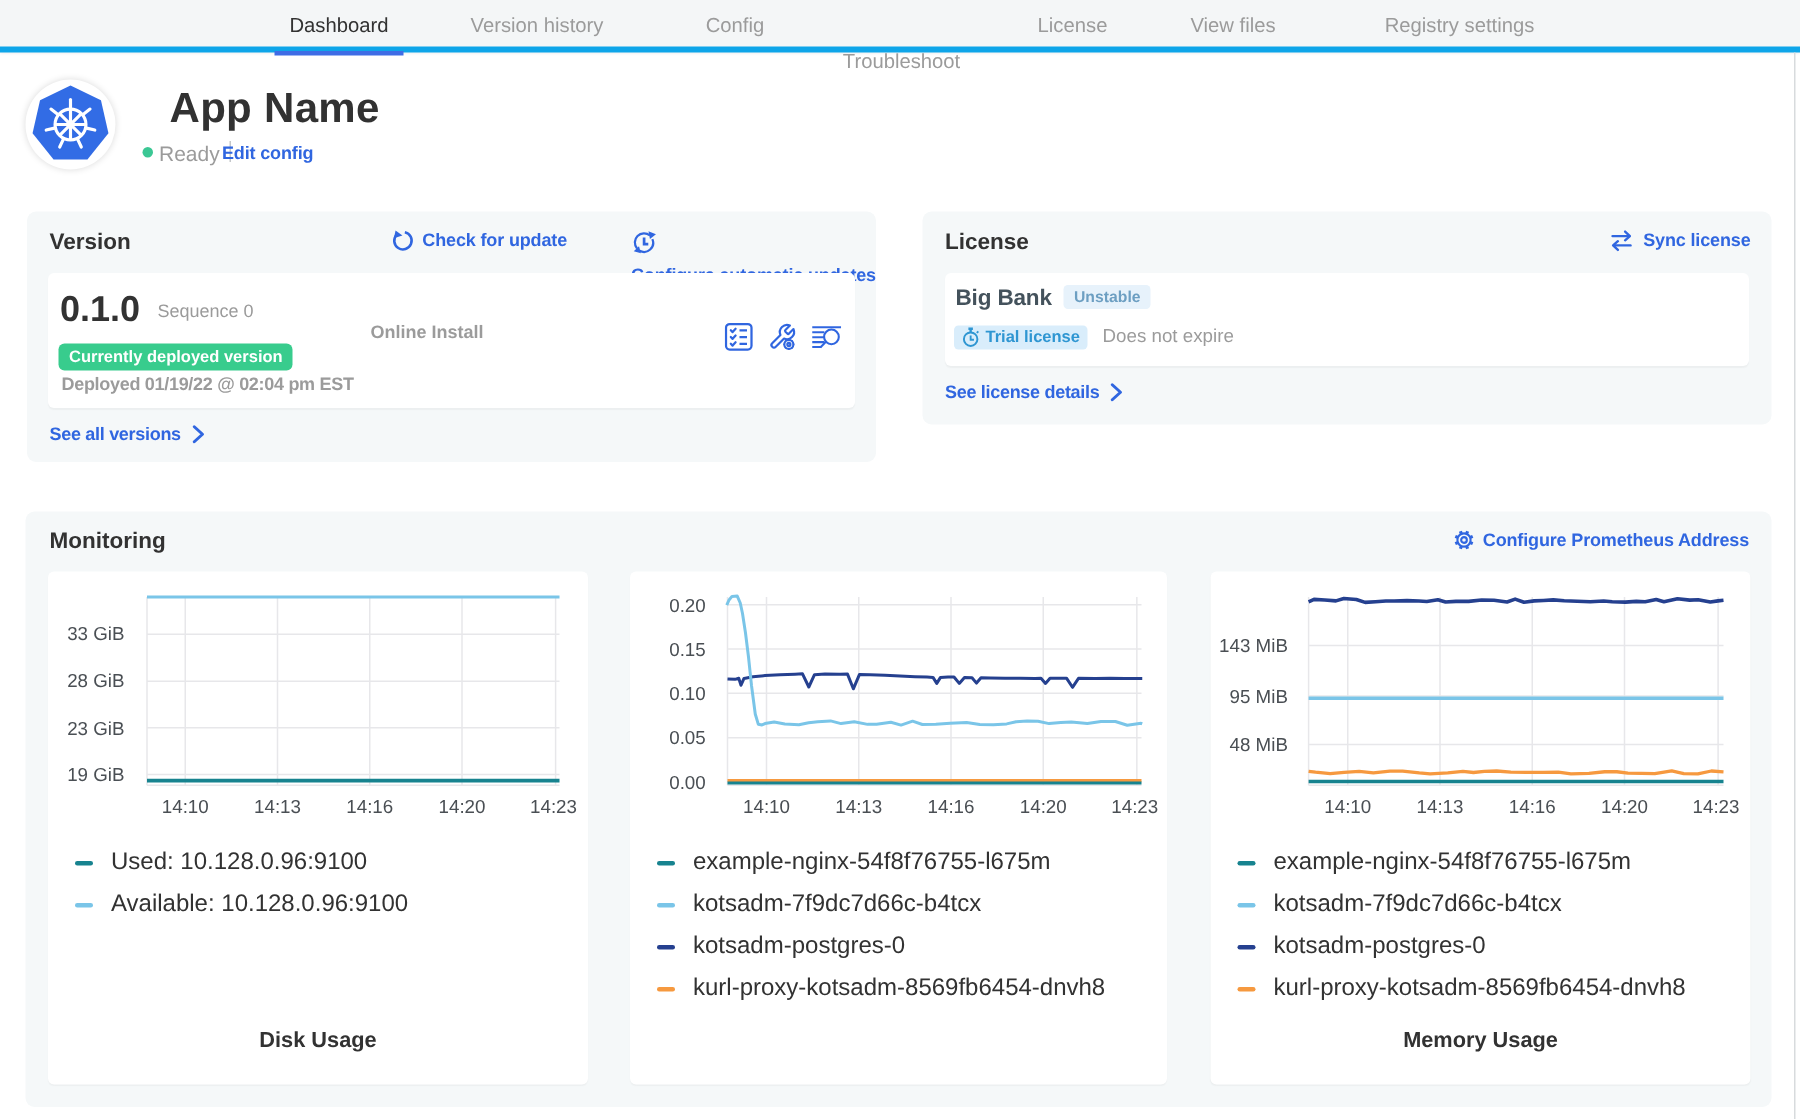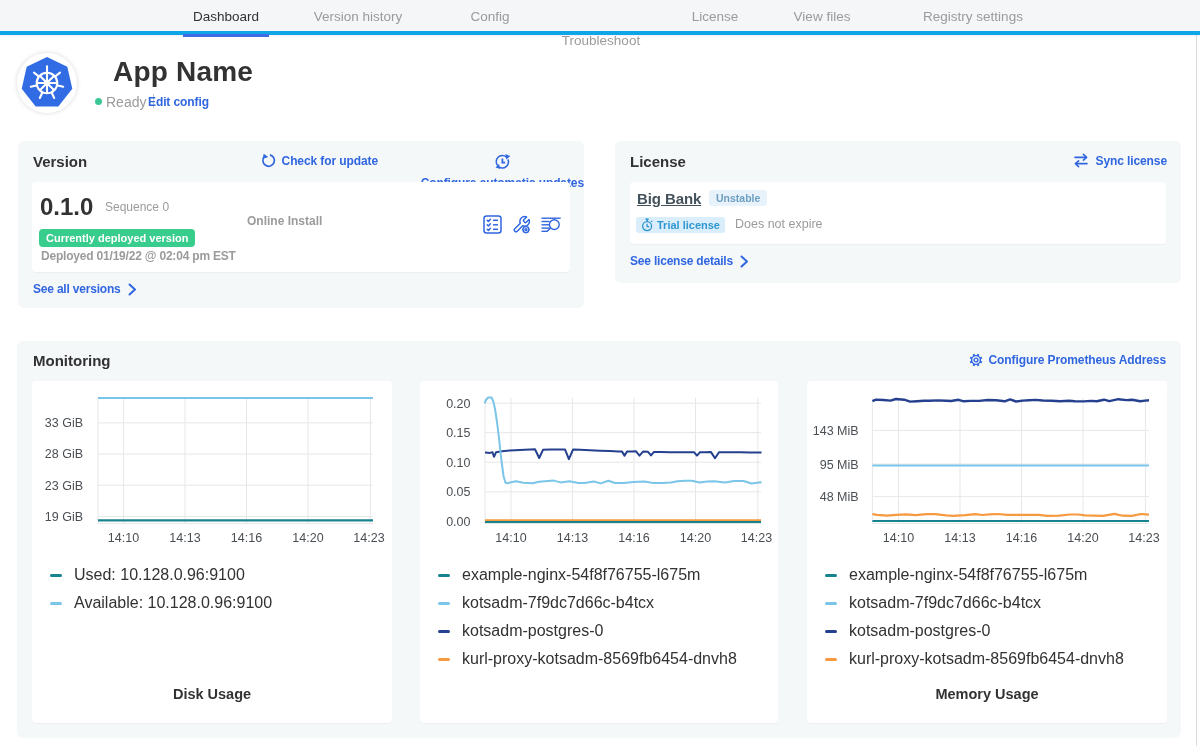--- a/index.html
+++ b/index.html
@@ -21,38 +21,38 @@
   border-radius:50%; background:#fff; box-shadow:0 0 5px rgba(0,0,0,.15); }
 #appname { position:absolute; left:96px; top:56px; font-size:28px; font-weight:bold; color:#323232; letter-spacing:0.2px;margin-left:17px; }
 #ready-dot { position:absolute; left:95px; top:98px; width:7px; height:7px; border-radius:50%; background:#3bc794; }
 #ready-txt { position:absolute; left:106px; top:94px; font-size:14px; color:#9b9b9b; }
 #ready-sep { position:absolute; left:153px; top:94px; width:1px; height:14px; background:#c4c7ca; }
 #editcfg { position:absolute; left:148px; top:95px; font-size:12px; font-weight:bold; color:#3066e0; letter-spacing:-0.1px; }
 
 .gcard { position:absolute; background:#f5f8f9; border-radius:6px; }
 .wcard { position:absolute; background:#fff; border-radius:4px; box-shadow:0 1px 1px rgba(0,0,0,.04); }
 .h16 { font-size:15px; font-weight:bold; color:#323232; }
-.icon-link { position:absolute; display:flex; align-items:center; gap:6px;
+.icon-link { position:absolute; display:flex; align-items:flex-start; gap:6px;
   font-size:12px; font-weight:bold; color:#3066e0; white-space:nowrap; letter-spacing:-0.1px; }
 
 #vcard { left:18px; top:141px; width:566px; height:167px; }
 #vcard-w { left:32px; top:182px; width:538px; height:90px; }
 #vnum { position:absolute; left:40px; top:193px; font-size:24px; font-weight:bold; color:#323232; }
 #vseq { position:absolute; left:105px; top:200px; font-size:12px; color:#9b9b9b; }
 #vbadge { position:absolute; left:39px; top:229px; height:18px; line-height:18px;
   padding:0 7px; background:#38cc8d; border-radius:4px; color:#fff; font-size:11px; font-weight:bold; }
 #vdep { position:absolute; left:41px; top:249px; font-size:12px; font-weight:600; color:#9b9b9b; letter-spacing:-0.2px; }
 #vonline { position:absolute; left:247px; top:214px; font-size:12px; font-weight:bold; color:#9b9b9b; }
 #vicons { position:absolute; left:483px; top:215px; display:flex; gap:10px; }
 #seeall { position:absolute; left:33px; top:282px; }
 .see-link { font-size:12px; font-weight:bold; color:#3066e0; display:flex; align-items:center; gap:7px; letter-spacing:-0.2px; }
 
 #lcard { left:615px; top:141px; width:566px; height:142px; }
 #lcard-w { left:630px; top:182px; width:536px; height:62px; }
-#lname { position:absolute; left:637px; top:190px; font-size:15px; font-weight:bold; color:#44525c; letter-spacing:-0.1px;text-decoration:underline; }
+#lname { position:absolute; left:637px; top:190px; font-size:15px; font-weight:bold; color:#44525c; letter-spacing:-0.1px; }
 #lchan { position:absolute; left:709px; top:190px; height:16px; line-height:16px; padding:0 7px;
   background:#e7f2fb; border-radius:3px; color:#6d9fc2; font-size:10.5px; font-weight:bold; }
 #ltrial { position:absolute; left:636px; top:217px; height:16px; padding:0 5px;
   background:#d9edfb; border-radius:3px; color:#2f96d2; font-size:11px; font-weight:bold;
   display:flex; align-items:center; gap:3px; }
 #lexp { position:absolute; left:735px; top:217px; font-size:12.5px; color:#9b9b9b; }
 #seelic { position:absolute; left:630px; top:254px; }
 
 #mcard { left:17px; top:341px; width:1164px; height:397px; }
 .chart-card { position:absolute; top:381px; width:360px; height:342px; background:#fff; border-radius:4px; box-shadow:0 1px 1px rgba(0,0,0,.04); }

